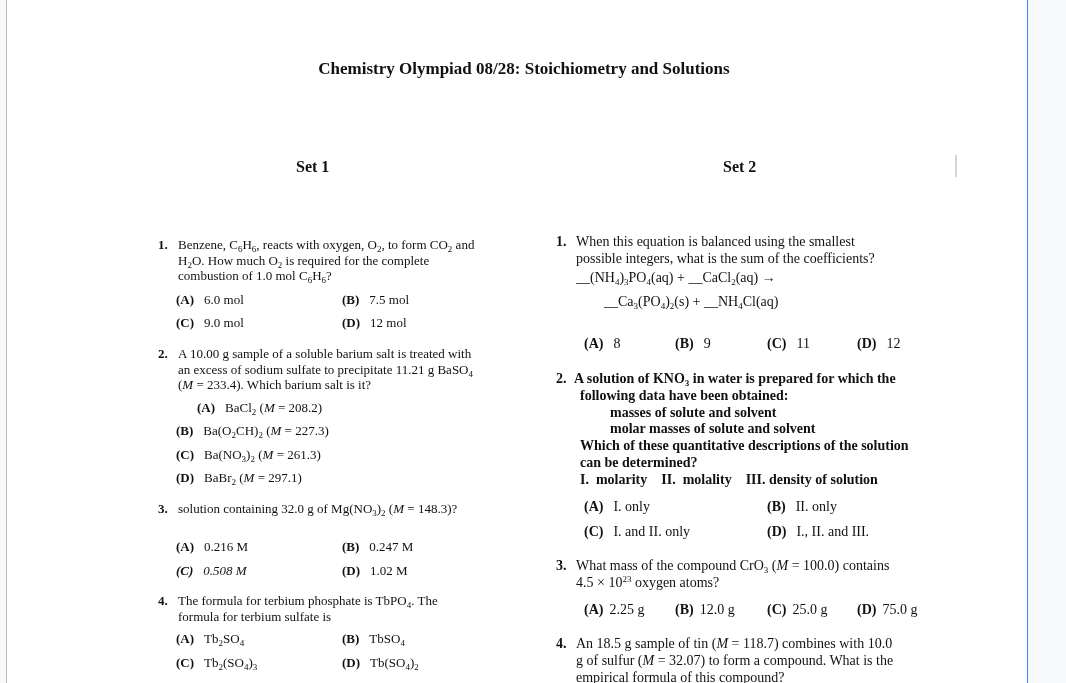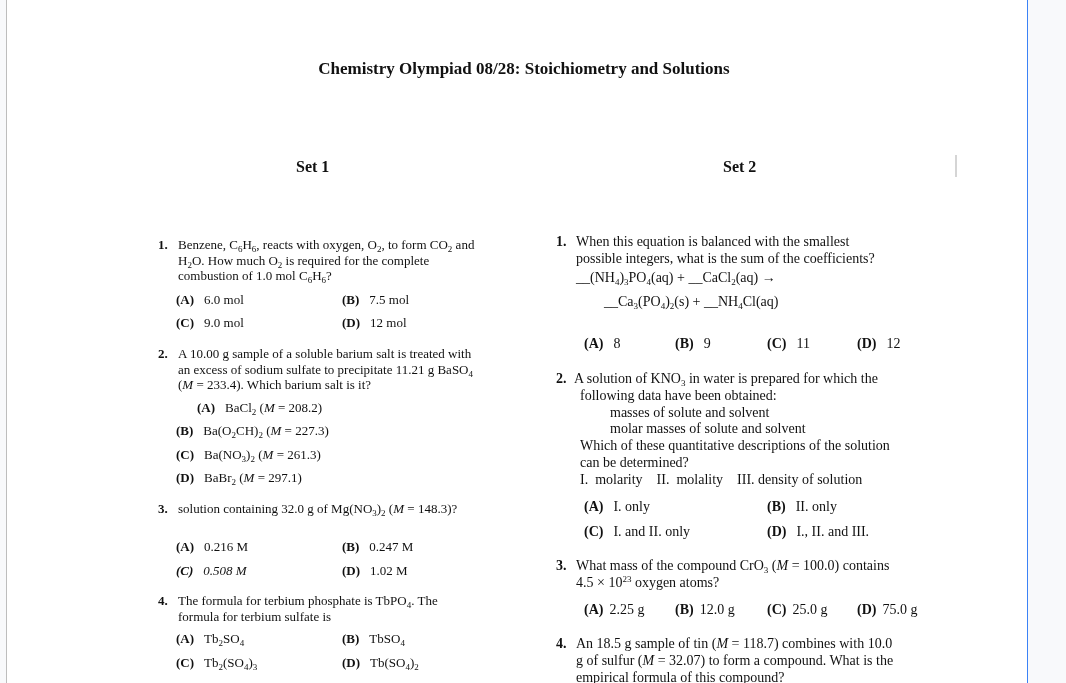--- a/index.html
+++ b/index.html
@@ -90,34 +90,34 @@
     </div>
   </div>
   <div class="opt" style="left:169px; top:631px;"><span class="lbl">(A)</span><span>Tb<sub>2</sub>SO<sub>4</sub></span></div>
   <div class="opt" style="left:335px; top:631px;"><span class="lbl">(B)</span><span>TbSO<sub>4</sub></span></div>
   <div class="opt" style="left:169px; top:655px;"><span class="lbl">(C)</span><span>Tb<sub>2</sub>(SO<sub>4</sub>)<sub>3</sub></span></div>
   <div class="opt" style="left:335px; top:655px;"><span class="lbl">(D)</span><span>Tb(SO<sub>4</sub>)<sub>2</sub></span></div>
 
   <div class="q q2r" style="left:549px; top:234px; width:380px;">
     <span class="num">1.</span>
     <div class="stem">
-      <div>When this equation is balanced with the smallest</div>
+      <div>When this equation is balanced using the smallest</div>
       <div>possible integers, what is the sum of the coefficients?</div>
       <div style="margin-top:2px;">__(NH<sub>4</sub>)<sub>3</sub>PO<sub>4</sub>(aq)  + __CaCl<sub>2</sub>(aq)  →</div>
       <div style="margin-top:8px; margin-left:28px;">__Ca<sub>3</sub>(PO<sub>4</sub>)<sub>2</sub>(s)  +  __NH<sub>4</sub>Cl(aq)</div>
     </div>
   </div>
   <div class="opt optr" style="left:577px; top:336px;"><span class="lbl">(A)</span><span>8</span></div>
   <div class="opt optr" style="left:668px; top:336px;"><span class="lbl">(B)</span><span>9</span></div>
   <div class="opt optr" style="left:760px; top:336px;"><span class="lbl">(C)</span><span>11</span></div>
   <div class="opt optr" style="left:850px; top:336px;"><span class="lbl">(D)</span><span>12</span></div>
 
   <div class="q q2r" style="left:549px; top:371px; width:380px;">
     <span class="num">2.</span>
-    <div class="stem" style="margin-left:18px;">
+    <div class="stem" style="margin-left:18px;font-weight:bold;">
       <div>A solution of KNO<sub>3</sub> in water is prepared for which the</div>
       <div style="margin-left:6px;">following data have been obtained:</div>
       <div class="indent" style="margin-left:36px;">masses of solute and solvent</div>
       <div class="indent" style="margin-left:36px;">molar masses of solute and solvent</div>
       <div style="margin-left:6px;">Which of these quantitative descriptions of the solution</div>
       <div style="margin-left:6px;">can be determined?</div>
       <div style="margin-left:6px; white-space:pre;">I.  molarity    II.  molality    III. density of solution</div>
     </div>
   </div>
   <div class="opt optr" style="left:577px; top:499px;"><span class="lbl">(A)</span><span>I. only</span></div>

